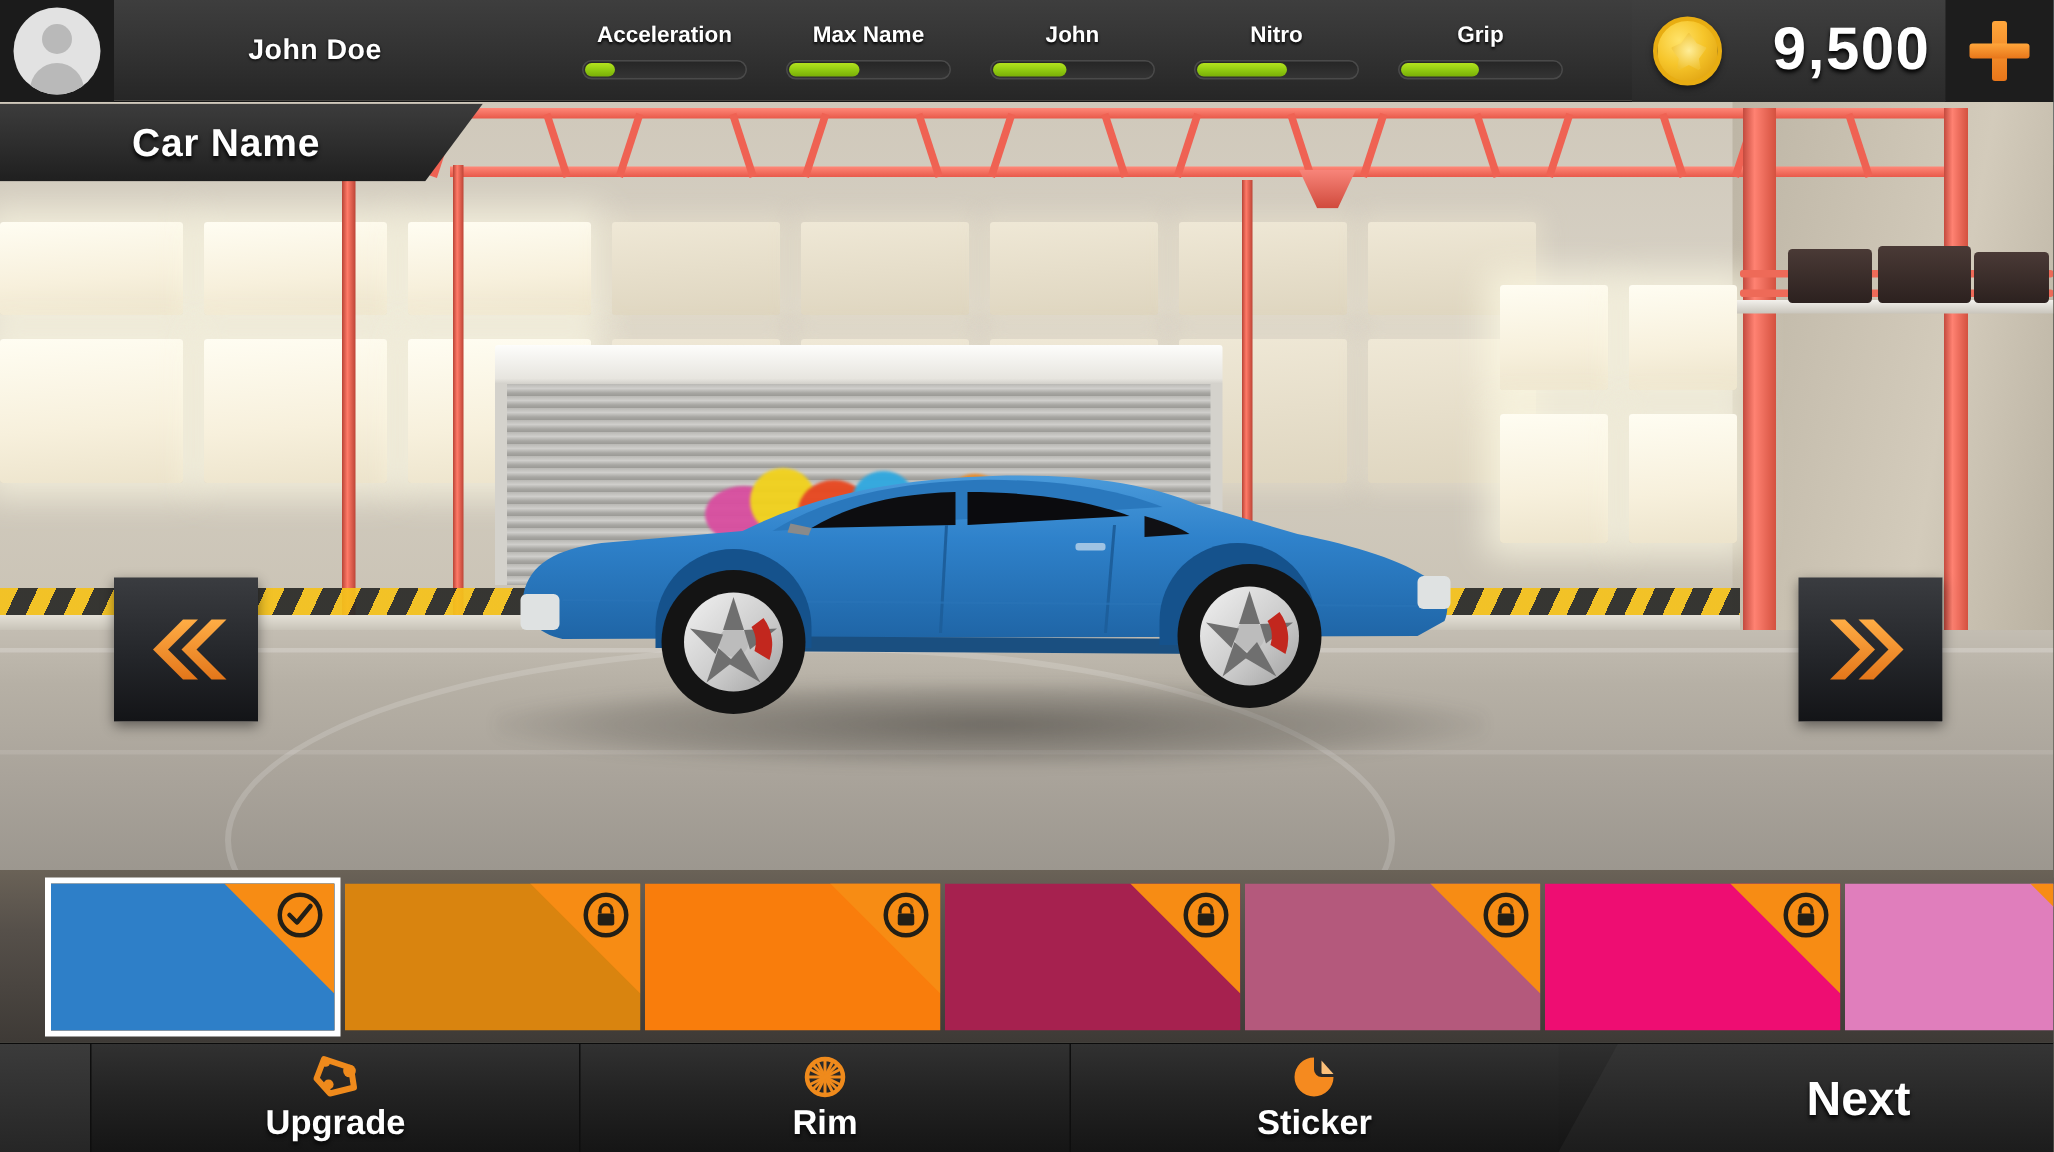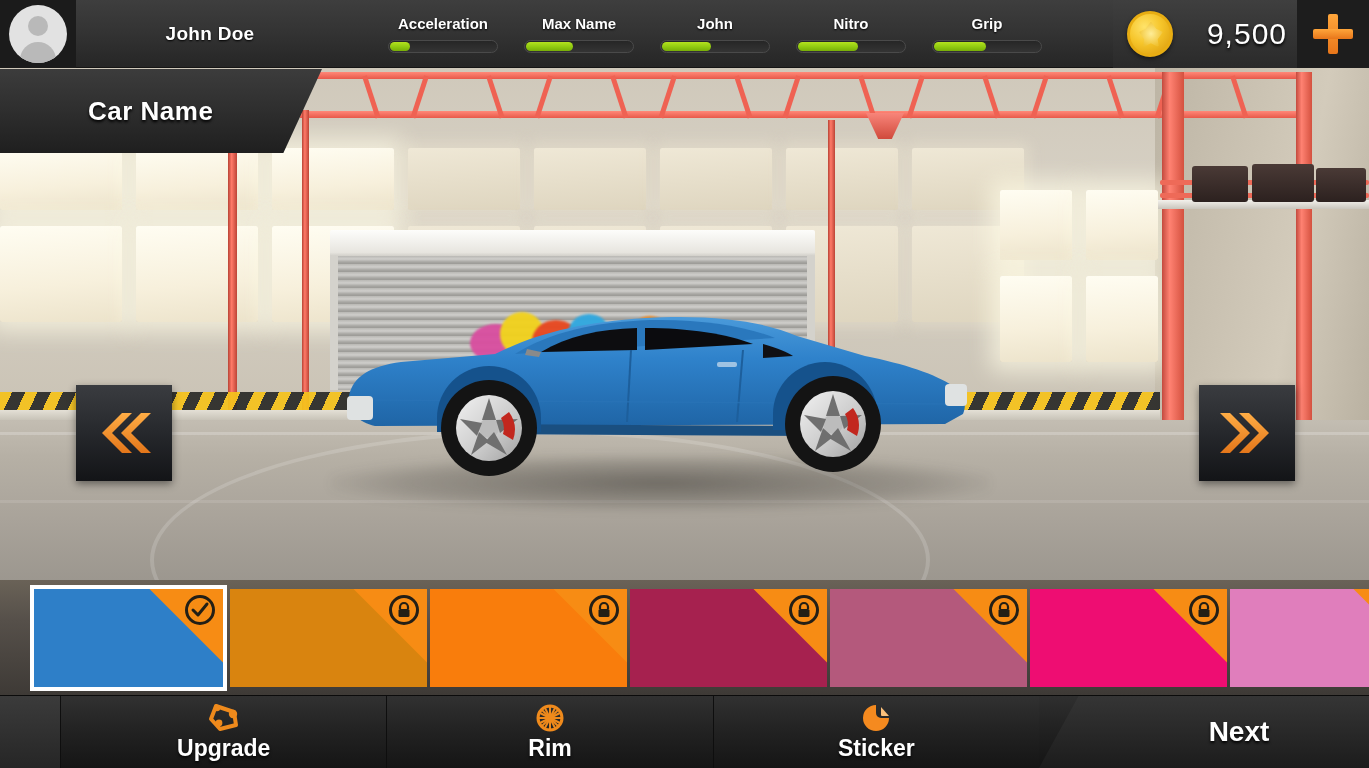--- a/index.html
+++ b/index.html
@@ -175,40 +175,40 @@
     box-shadow: 0 2px 4px rgba(0,0,0,.5);
   }
   .coin::after {
     content: ""; position: absolute; left: 9px; top: 8px; width: 24px; height: 26px;
     background: radial-gradient(circle at 50% 45%, #fff0a0 0%, #f0c232 70%);
     border-radius: 50% 50% 45% 45%;
     clip-path: polygon(50% 0%, 72% 28%, 100% 40%, 78% 68%, 84% 100%, 50% 84%, 16% 100%, 22% 68%, 0% 40%, 28% 28%);
     opacity:.9;
   }
   .coin-count {
-    color:#fff; font-size: 30px; font-weight: normal; margin-left: 34px;
+    color:#fff; font-size: 40px; font-weight: bold; margin-left: 34px;
     text-shadow: 0 2px 3px #000; letter-spacing: 1px;
   }
   .add-btn {
     width: 72px; height: 68px; background: #1d1d1d;
     display:flex; align-items:center; justify-content:center; cursor:pointer;
   }
   .plus {
     position: relative; width: 40px; height: 40px;
   }
   .plus::before, .plus::after {
     content:""; position:absolute; background: linear-gradient(180deg,#ffa63b,#e8761a);
     border-radius: 2px;
   }
   .plus::before { left: 15px; top: 0; width: 10px; height: 40px; }
   .plus::after  { top: 15px; left: 0; height: 10px; width: 40px; }
 
   
   .carname {
-    position: absolute; left: 0; top: 69px; width: 322px; height: 84px;
+    position: absolute; left: 0; top: 69px; width: 322px; height: 52px;
     background: linear-gradient(180deg,#3c3c3c 0%, #2e2e2e 50%, #1f1f1f 100%);
     border-bottom-right-radius: 4px;
     z-index: 25;
     display: flex; align-items: center;
     clip-path: polygon(0 0, 100% 0, 88% 100%, 0 100%);
   }
   .carname span {
     color:#fff; font-size: 26px; font-weight: bold; margin-left: 88px;
     text-shadow: 0 2px 3px #000; letter-spacing: .5px;
   }
@@ -284,21 +284,21 @@
   .tab .icon { height: 30px; display:flex; align-items:flex-end; margin-bottom: 2px; }
   .tab .icon svg { display:block; }
   .tab .label {
     color:#fff; font-size: 23px; font-weight: bold; text-shadow: 0 2px 3px rgba(0,0,0,.8);
   }
   .nav-next {
     width: 330px;
     background: linear-gradient(180deg,#353535,#1c1c1c);
     clip-path: polygon(12% 0, 100% 0, 100% 100%, 0 100%);
   }
-  .nav-next .label { color:#fff; font-size: 28px; font-weight:bold; text-shadow:0 2px 3px #000; margin-left: 70px;}
+  .nav-next .label { color:#fff; font-size: 32px; font-weight:bold; text-shadow:0 2px 3px #000; margin-left: 70px;}
 </style>
 </head>
 <body>
 
 <div id="app">
 
   <div class="scene">
     <div class="sky-strip"></div>
     <div class="ceiling"></div>
     <div class="wall-back"></div>

